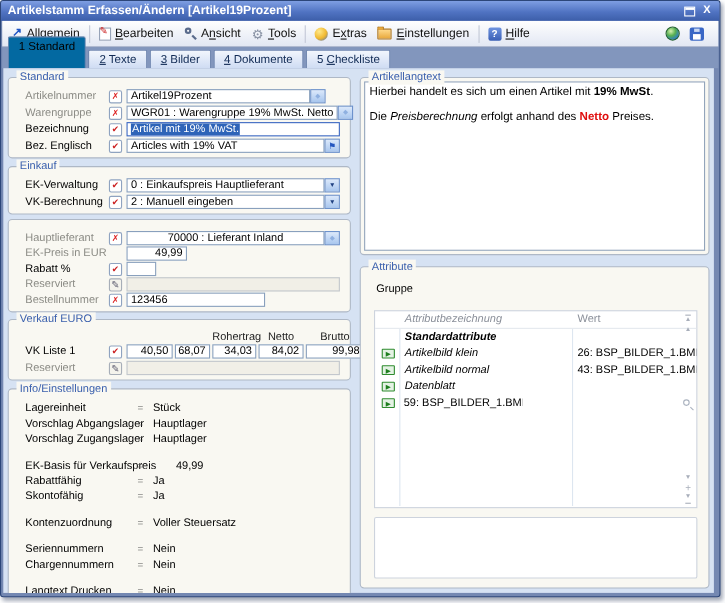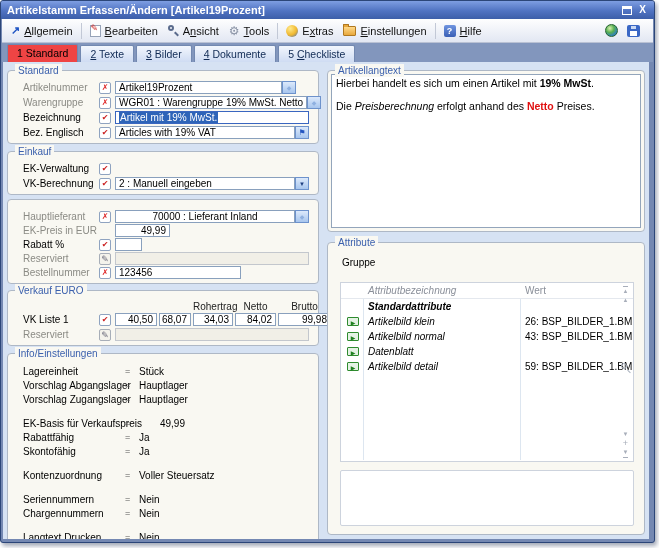--- a/index.html
+++ b/index.html
@@ -44,21 +44,21 @@
   .globe{width:13px;height:13px;border-radius:50%;border:1px solid #24622e;
     background:radial-gradient(circle at 35% 30%,#d8f0b0,#58b050 40%,#2e7fc0 75%,#1a4f98);}
   .save{width:13px;height:12px;background:#3a67c5;border-radius:2px;position:relative;}
   .save i{position:absolute;left:3px;right:3px;bottom:1px;height:5px;background:#fff;}
   .save b{position:absolute;left:4px;right:4px;top:1px;height:3px;background:#c9d8f2;}
   
   .tabstrip{height:19px;flex:none;margin:0 1px;background:#8296bd;display:flex;
     align-items:flex-end;padding-left:5px;gap:2px;}
   .tab{font-size:10.5px;color:#102a54;padding:2px 9px;border:1px solid #7288b0;border-bottom:none;
     border-radius:2px 2px 0 0;background:linear-gradient(#f2f6fd,#cfdcf3);white-space:nowrap;}
-  .tab.active{background:#ef4444;color:#000;padding-bottom:3px;}
+  .tab.active{background:#0369a1;color:#000;padding-bottom:14px;}
   
   .content{height:477px;flex:none;margin:0 5px 0 2px;background:#d6e2f3;display:flex;
     gap:8px;padding:8px 4px 4px 4px;overflow:hidden;}
   .leftcol{width:312px;flex:none;display:flex;flex-direction:column;}
   .rightcol{flex:1;display:flex;flex-direction:column;}
   .gbox{position:relative;background:#f9f8f2;border:1px solid #aeb8c6;border-radius:4px;
     padding:10px 5px 4px 5px;}
   .gcap{position:absolute;top:-7px;left:7px;background:#f9f8f2;padding:0 3px;font-size:10px;
     color:#3b60ad;line-height:13px;z-index:2;white-space:nowrap;}
   
@@ -252,20 +252,26 @@
               </span>
           </span>
         </div>
       </div>
 
       <div class="gbox" style="margin-bottom:4px;">
         <span class="gcap">Einkauf</span>
         <div class="frow">
           <span class="flabel">EK-Verwaltung</span>
           <span class="marker chk">✔</span>
+          <span class="fgroup">
+            <span class="field">0 : Einkaufspreis Hauptlieferant</span>
+            <span class="fbtn">
+                <span class="dd">▼</span>
+              </span>
+          </span>
         </div>
         <div class="frow" style="margin-bottom:0;">
           <span class="flabel">VK-Berechnung</span>
           <span class="marker chk">✔</span>
           <span class="fgroup">
             <span class="field">2 : Manuell eingeben</span>
             <span class="fbtn">
                 <span class="dd">▼</span>
               </span>
           </span>
@@ -437,21 +443,20 @@
             <span class="gcell-gut">
                 <span class="rowicon"><span>▶</span></span>
               </span>
             <span class="gcell-name">Datenblatt</span>
             <span class="gcell-wert"></span>
           </div>
           <div class="grow">
             <span class="gcell-gut">
                 <span class="rowicon"><span>▶</span></span>
               </span>
-            <span class="gcell-name">Artikelbild detail</span>
             <span class="gcell-wert">59: BSP_BILDER_1.BMP</span>
           </div>
 
           <div class="rail">
             <span class="bar-t">▲</span>
             <span>▲</span>
             <span class="spacer"></span>
             <span class="gmag">
                 <i></i>
                 <b></b>

